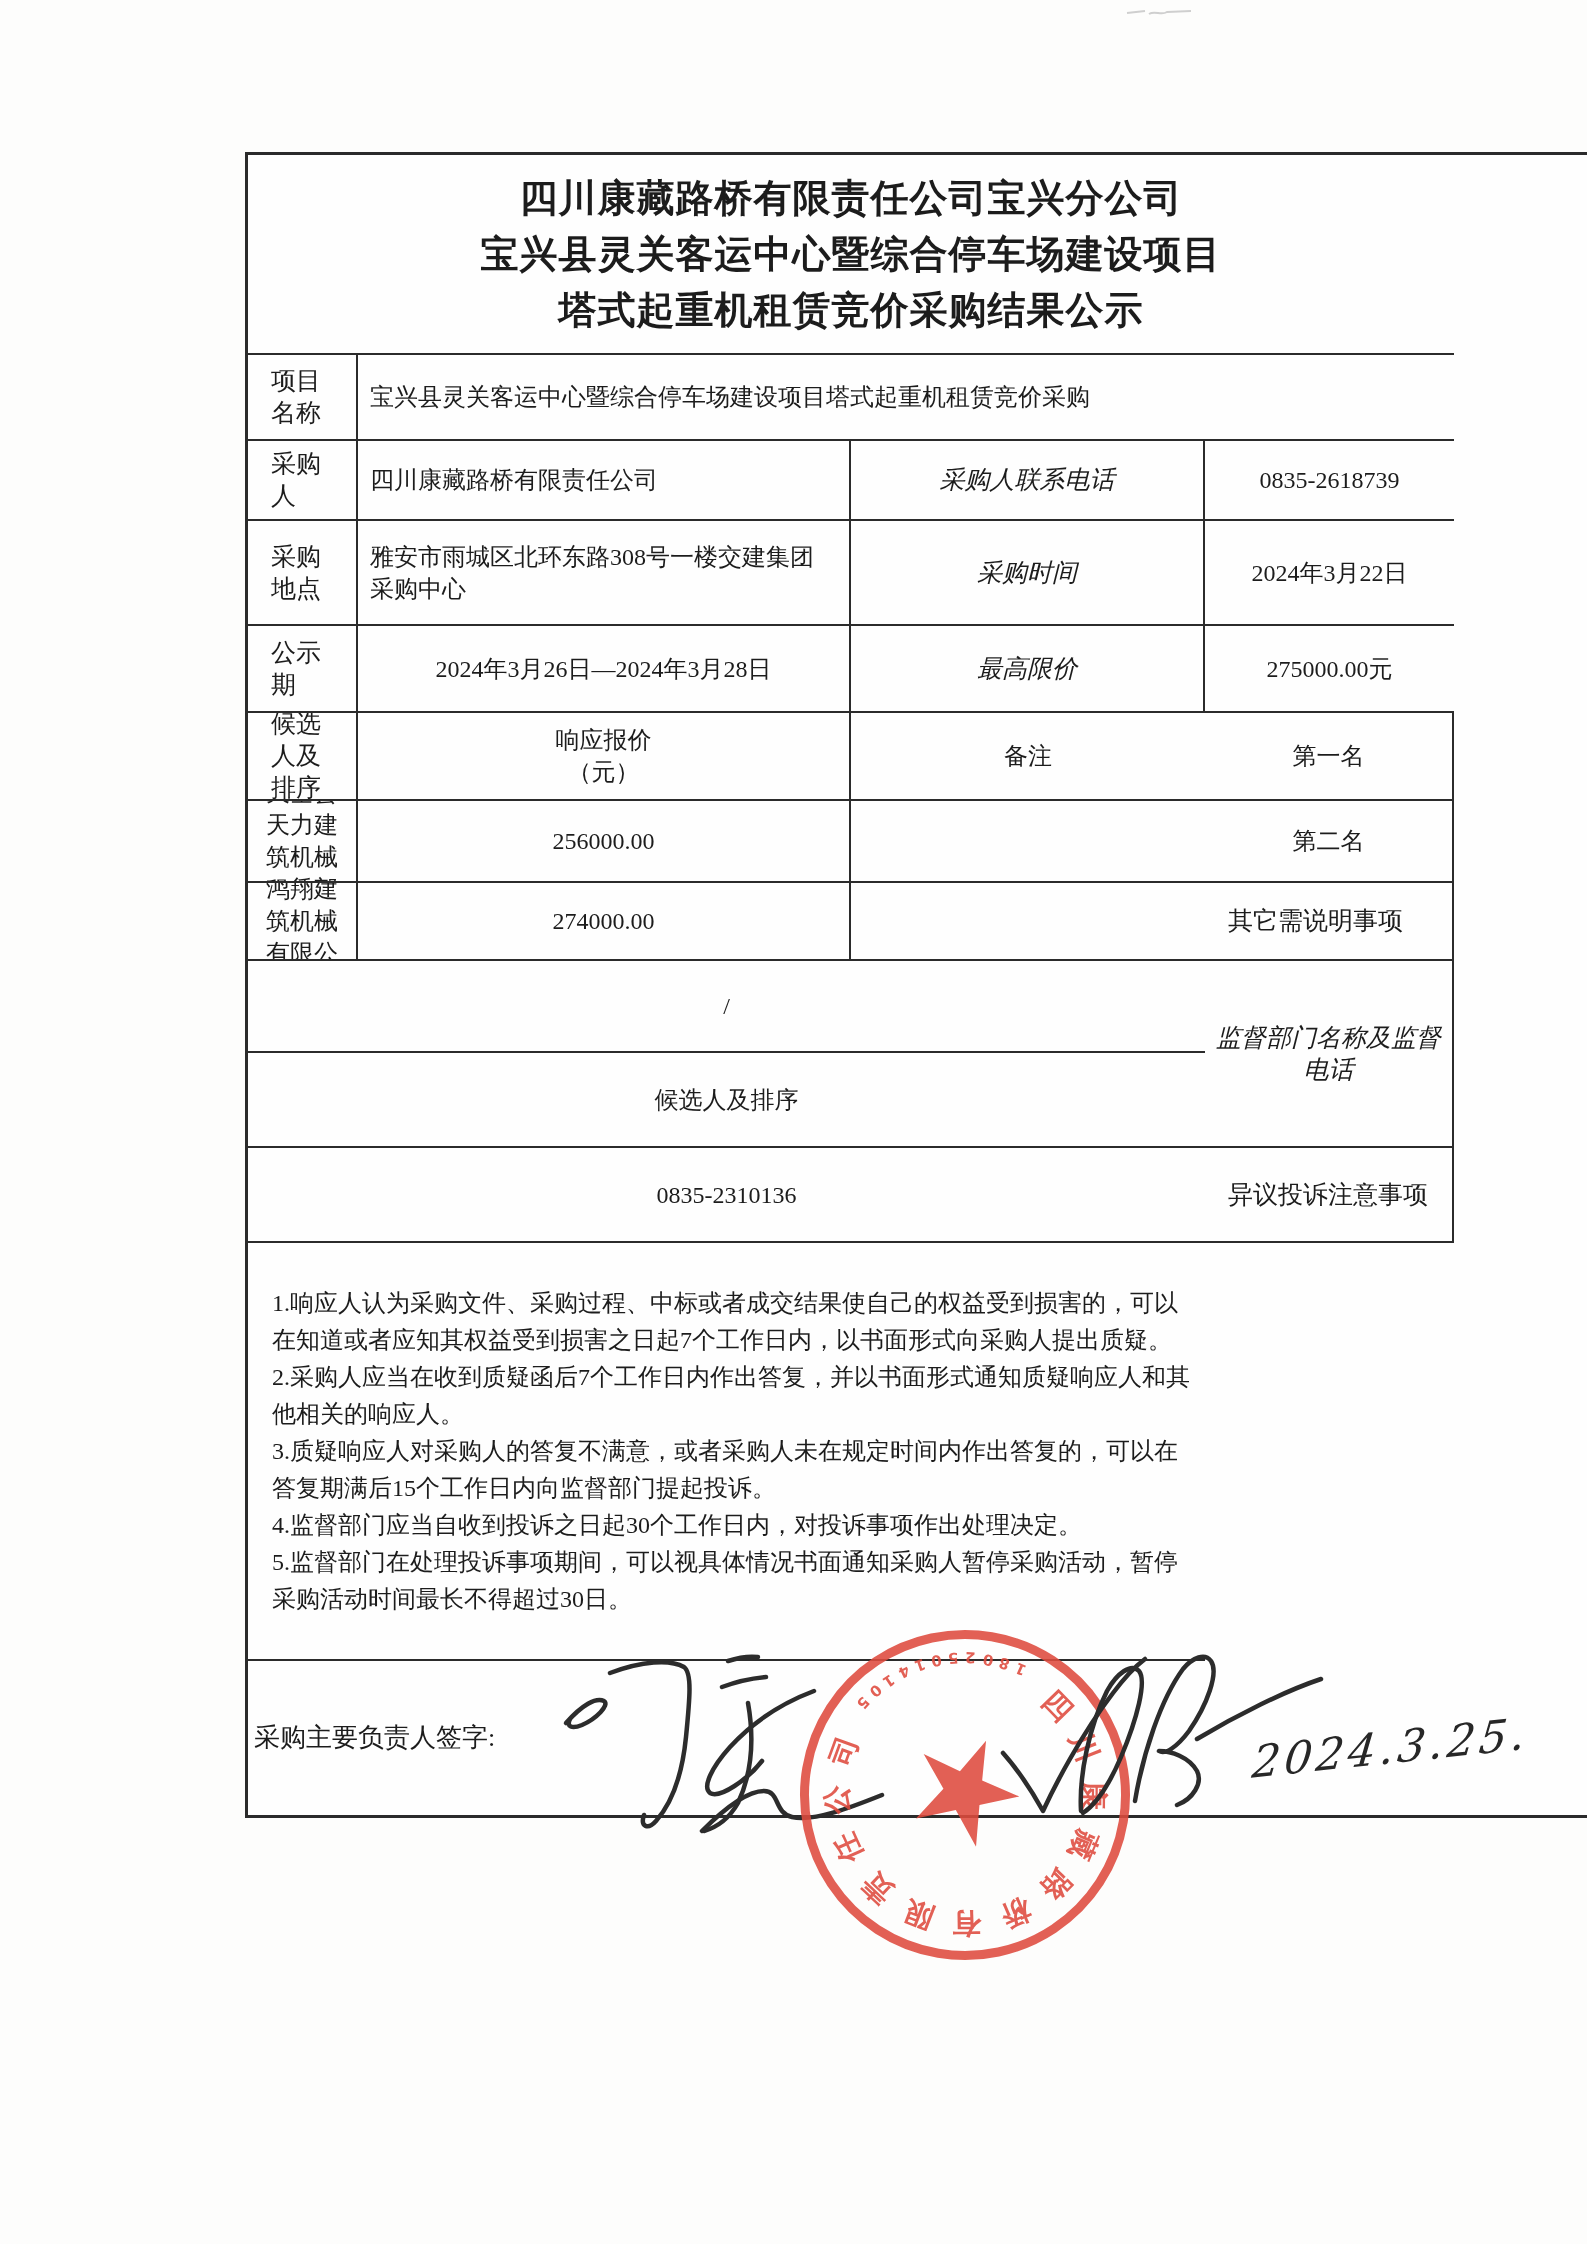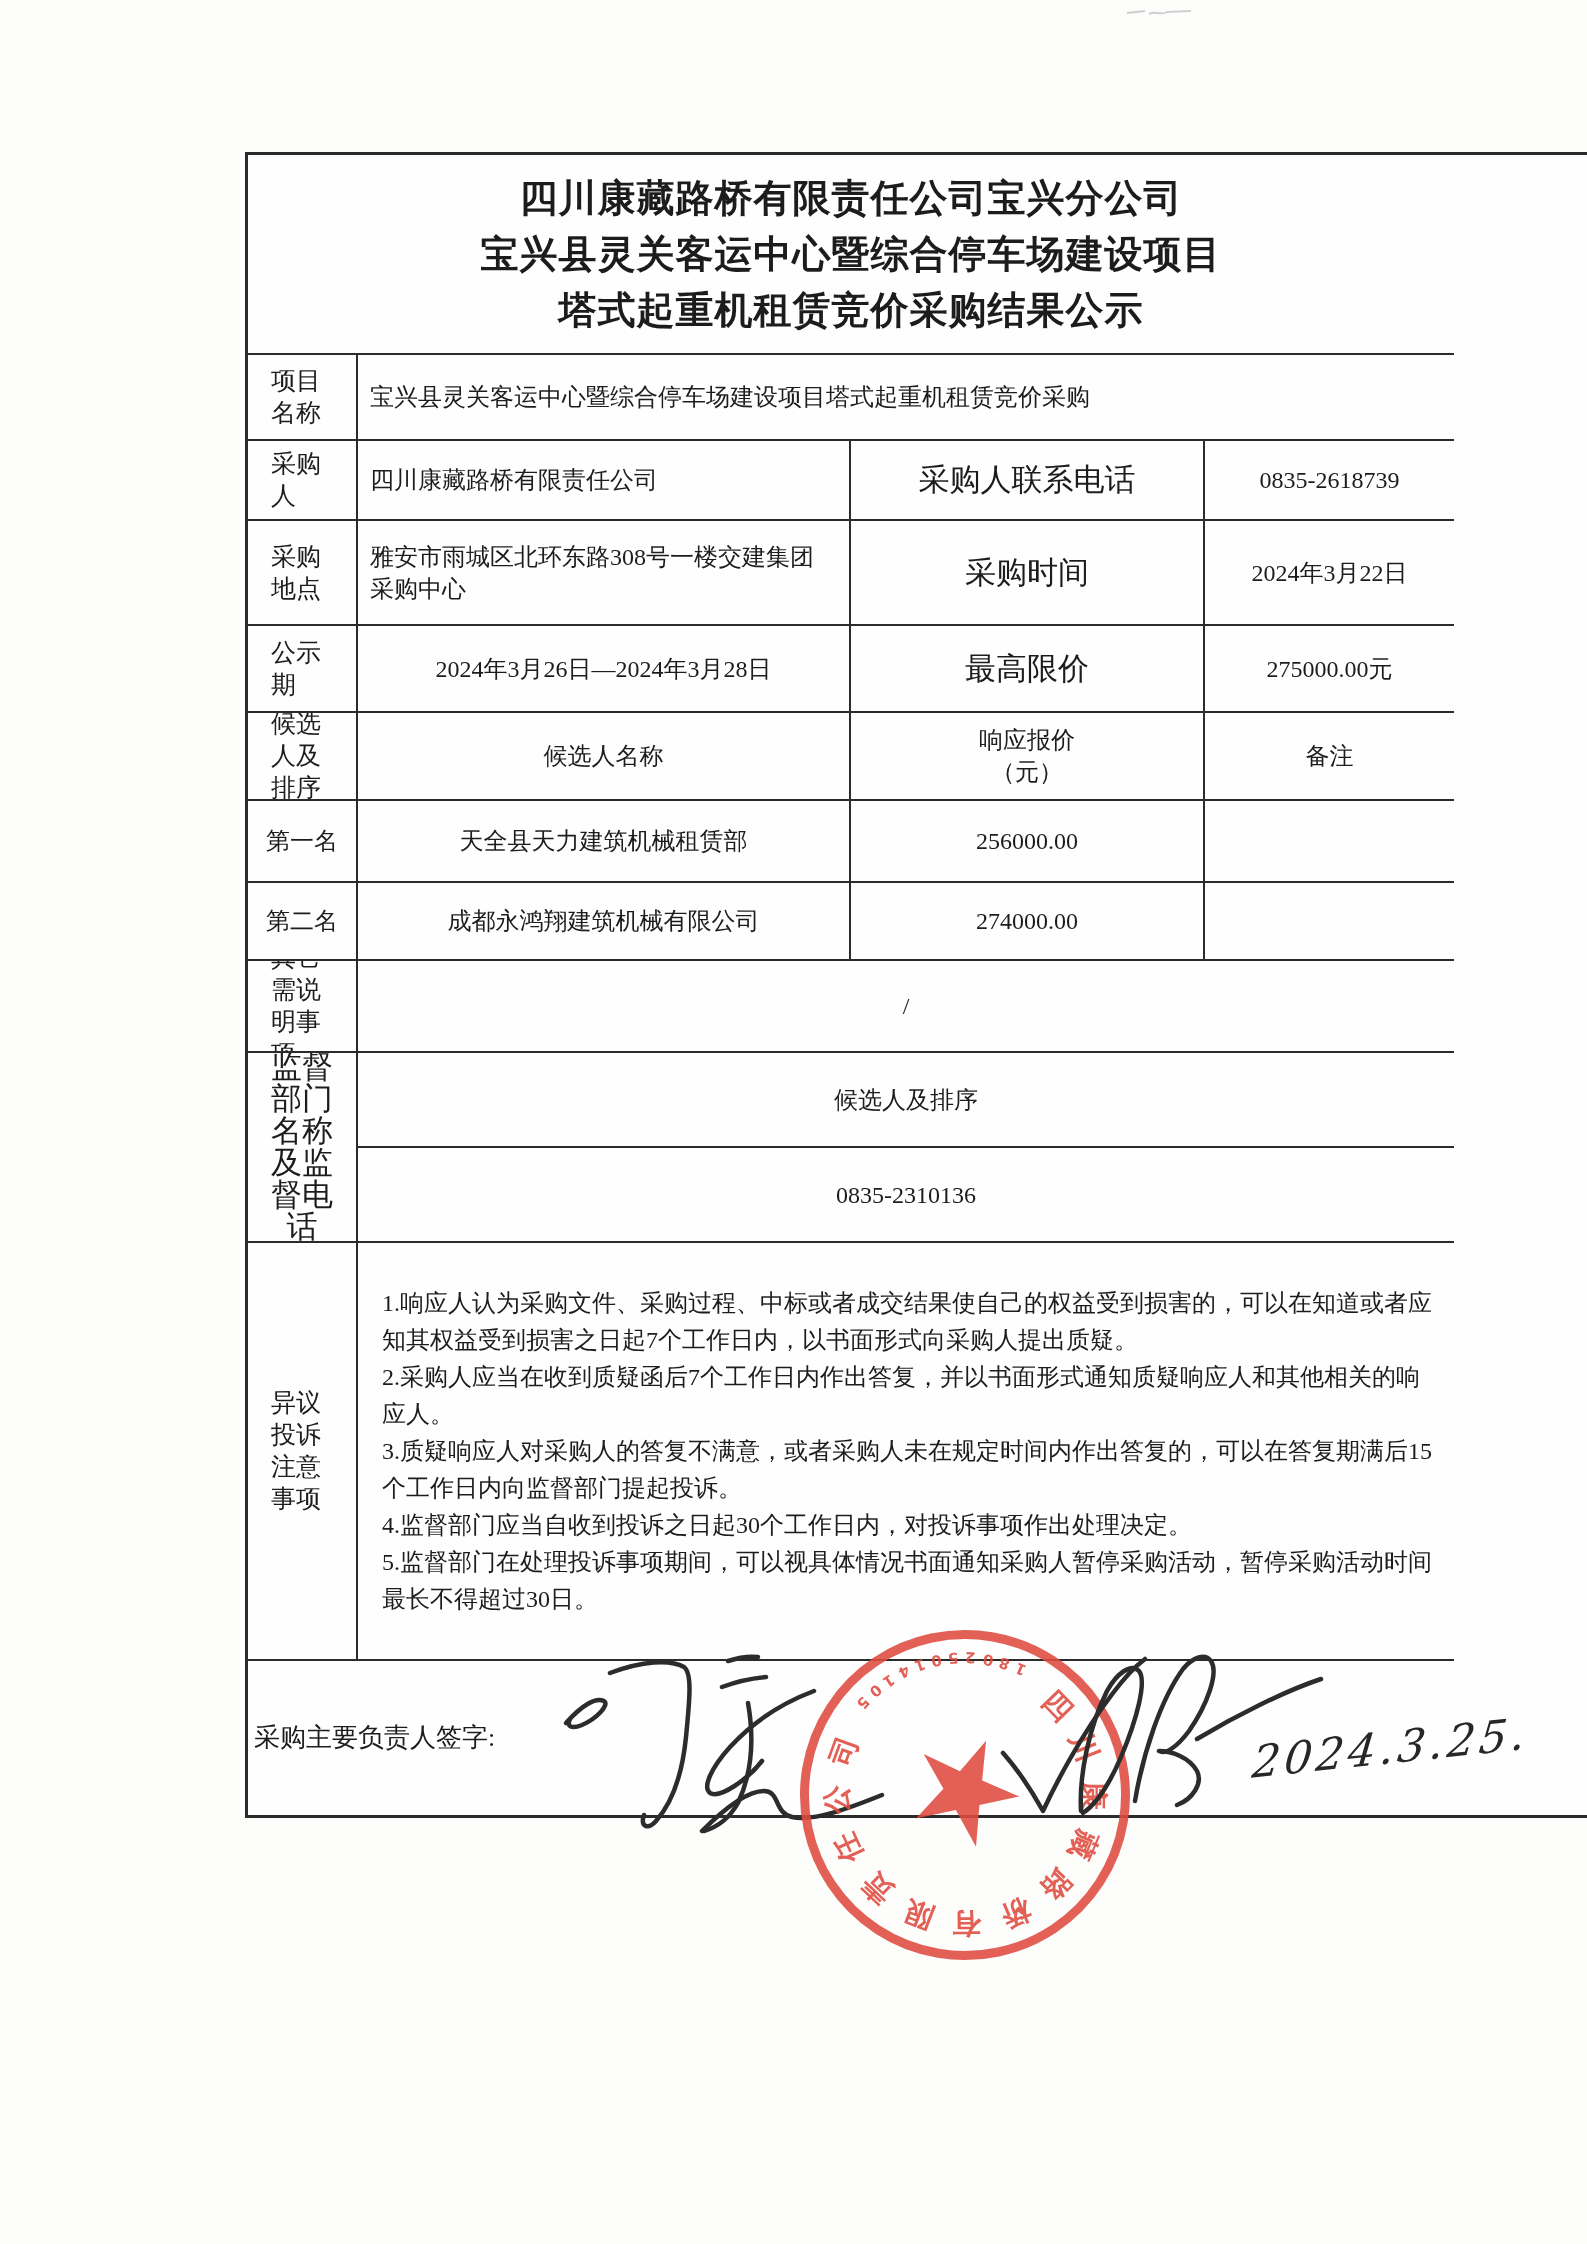--- a/index.html
+++ b/index.html
@@ -31,21 +31,21 @@
     padding:4px 8px;
     text-align:center;
     overflow:hidden;
   }
   .nr{border-right:none;}
   .nb{border-bottom:none;}
   .s3{grid-column:span 3;}
   .s4{grid-column:span 4;}
   .r2{grid-row:span 2;}
   .lbl{font-size:25px;justify-content:flex-start;text-align:left;padding:4px 23px;}
-  .lblc{font-size:31px;}
+  .lblc{font-size:25px;font-style:italic;}
   .left{justify-content:flex-start;text-align:left;padding:4px 12px;}
   .pre{white-space:pre-line;}
   
   #title-cell{
     flex-direction:column;justify-content:center;
     border-bottom:2px solid #2b2b2b;
   }
   .title-line{
     font-size:38px;line-height:56px;font-weight:bold;
     letter-spacing:1px;white-space:nowrap;
@@ -124,21 +124,20 @@
     <div class="c left">雅安市雨城区北环东路308号一楼交建集团采购中心</div>
     <div class="c lblc">采购时间</div>
     <div class="c nr">2024年3月22日</div>
 
     <div class="c lbl">公示期</div>
     <div class="c">2024年3月26日—2024年3月28日</div>
     <div class="c lblc">最高限价</div>
     <div class="c nr">275000.00元</div>
 
     <div class="c lbl">候选人及排序</div>
-    <div class="c">候选人名称</div>
     <div class="c pre">响应报价
 （元）</div>
     <div class="c nr">备注</div>
 
     <div class="c">第一名</div>
     <div class="c">天全县天力建筑机械租赁部</div>
     <div class="c">256000.00</div>
     <div class="c nr"></div>
 
     <div class="c">第二名</div>

